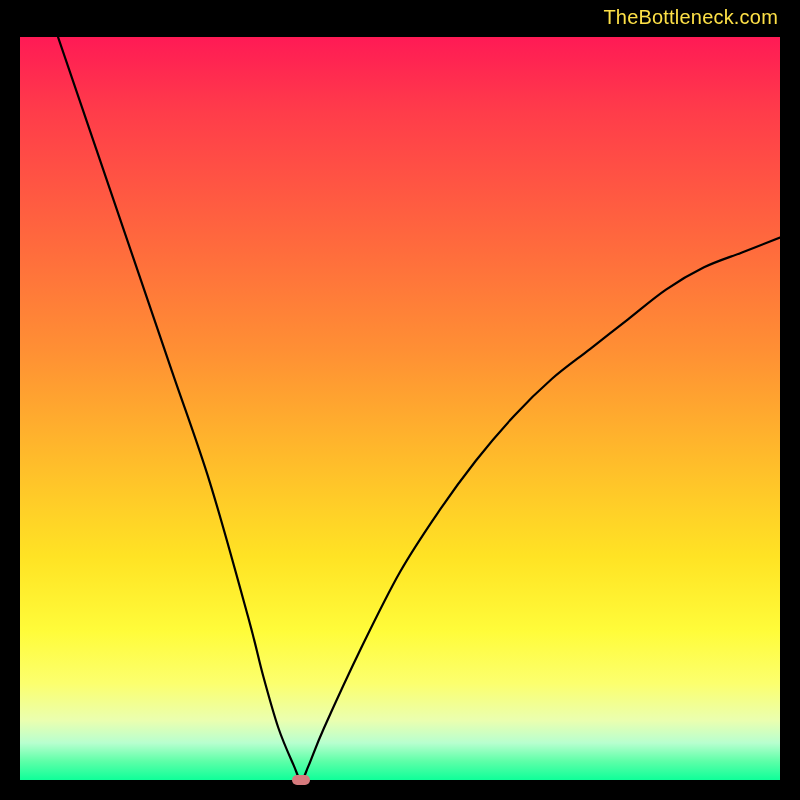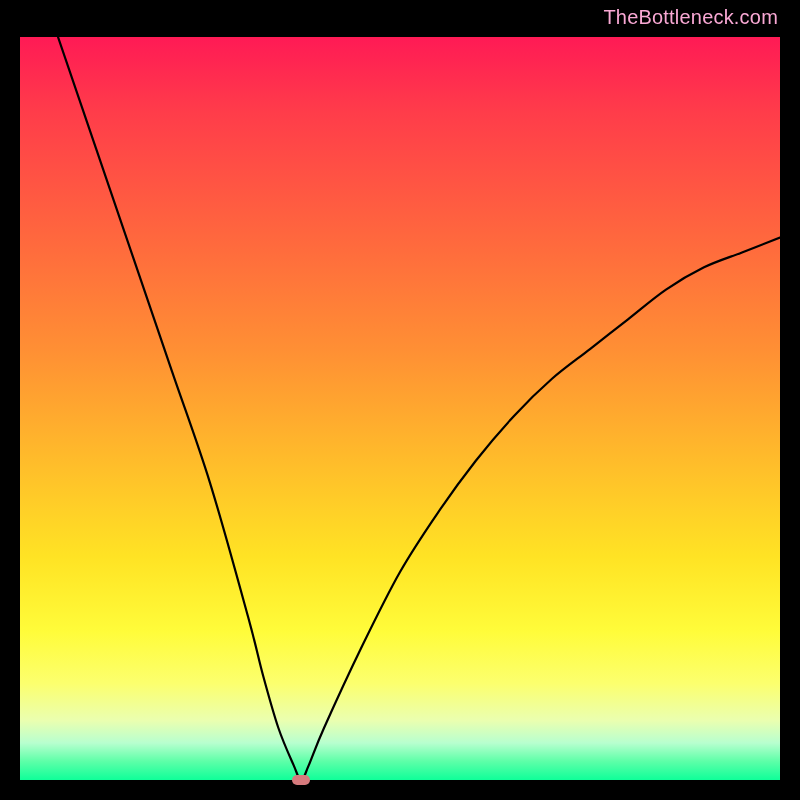--- a/index.html
+++ b/index.html
@@ -37,21 +37,21 @@
       #eaffb0 92%,
       #b8ffcf 95%,
       #5dffa8 97.5%,
       #0fff99 100%
     );
   }
   .watermark {
     position: absolute;
     top: 6px;
     right: 22px;
-    color: #f9a8d4;
+    color: #fde047;
     font-size: 20px;
     font-weight: 500;
     letter-spacing: 0.2px;
   }
   svg.curve {
     position: absolute;
     left: 0;
     top: 0;
     width: 760px;
     height: 743px;

